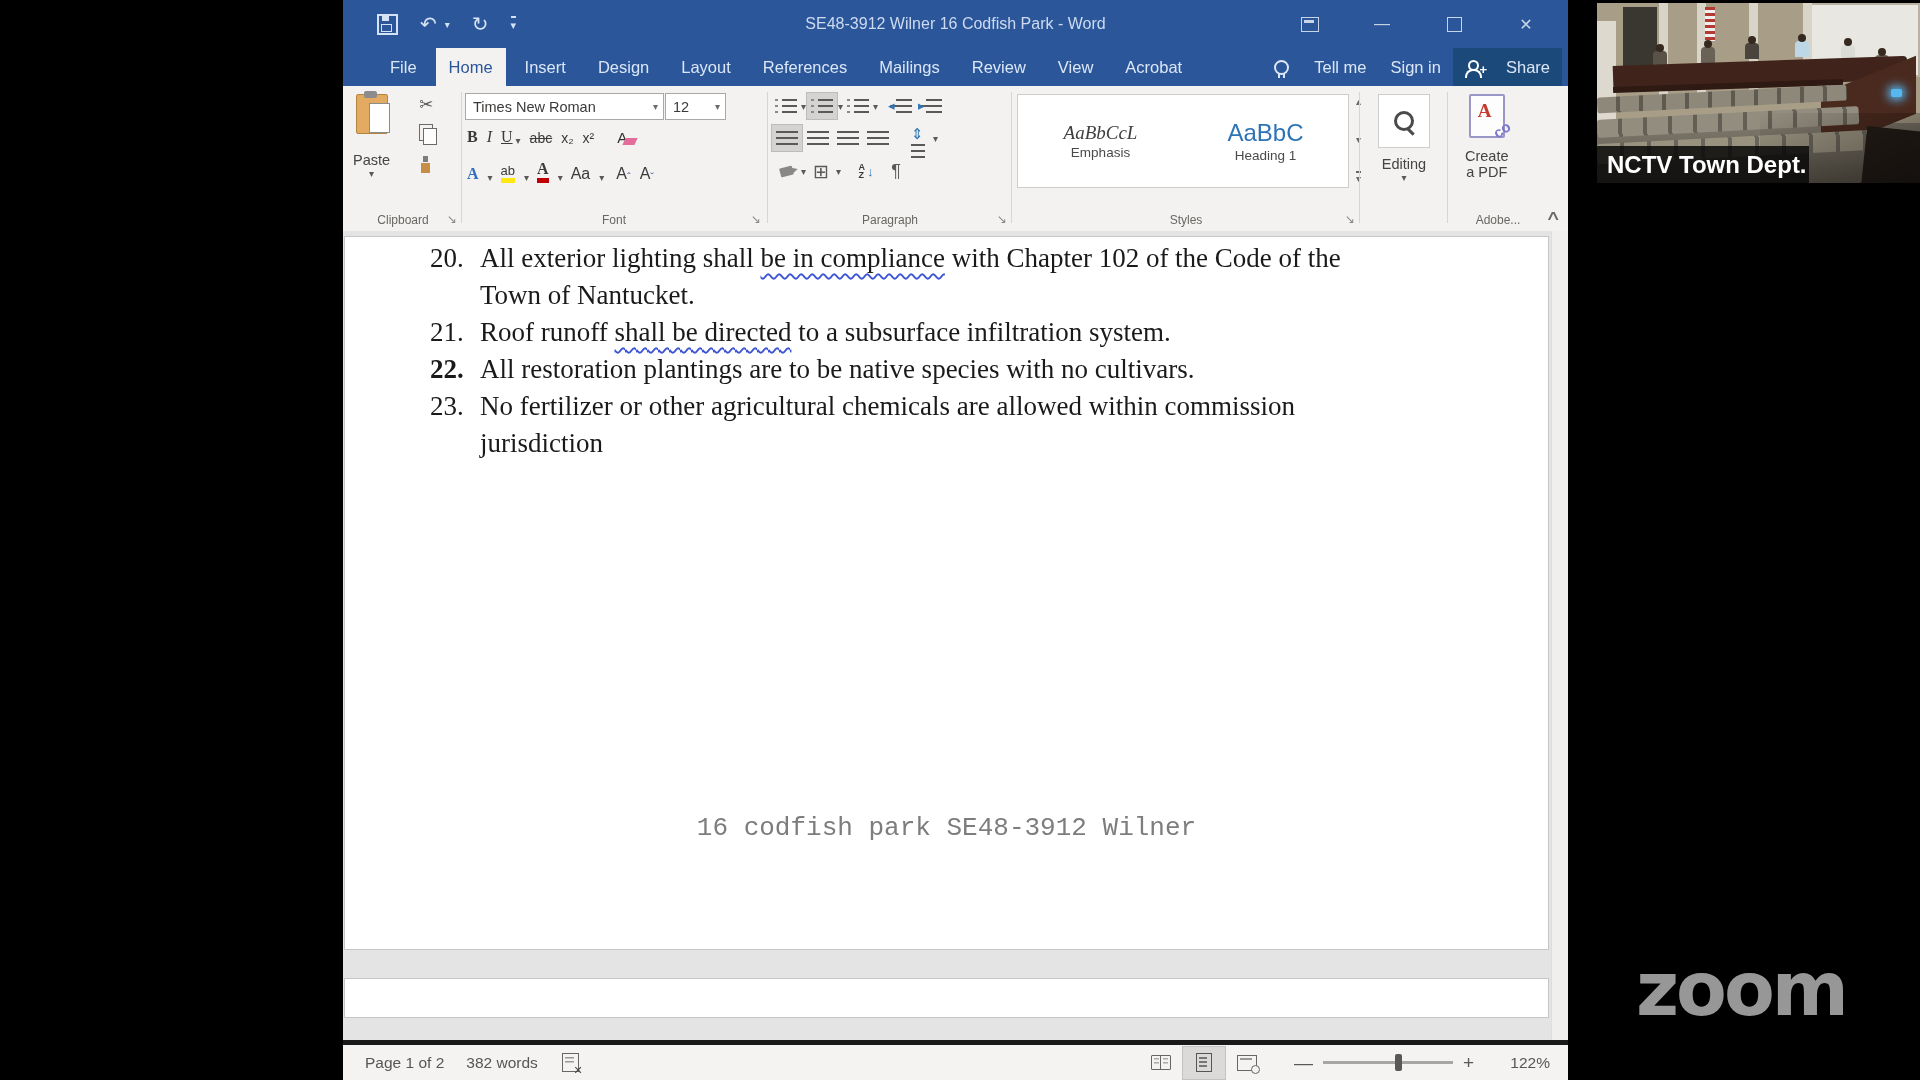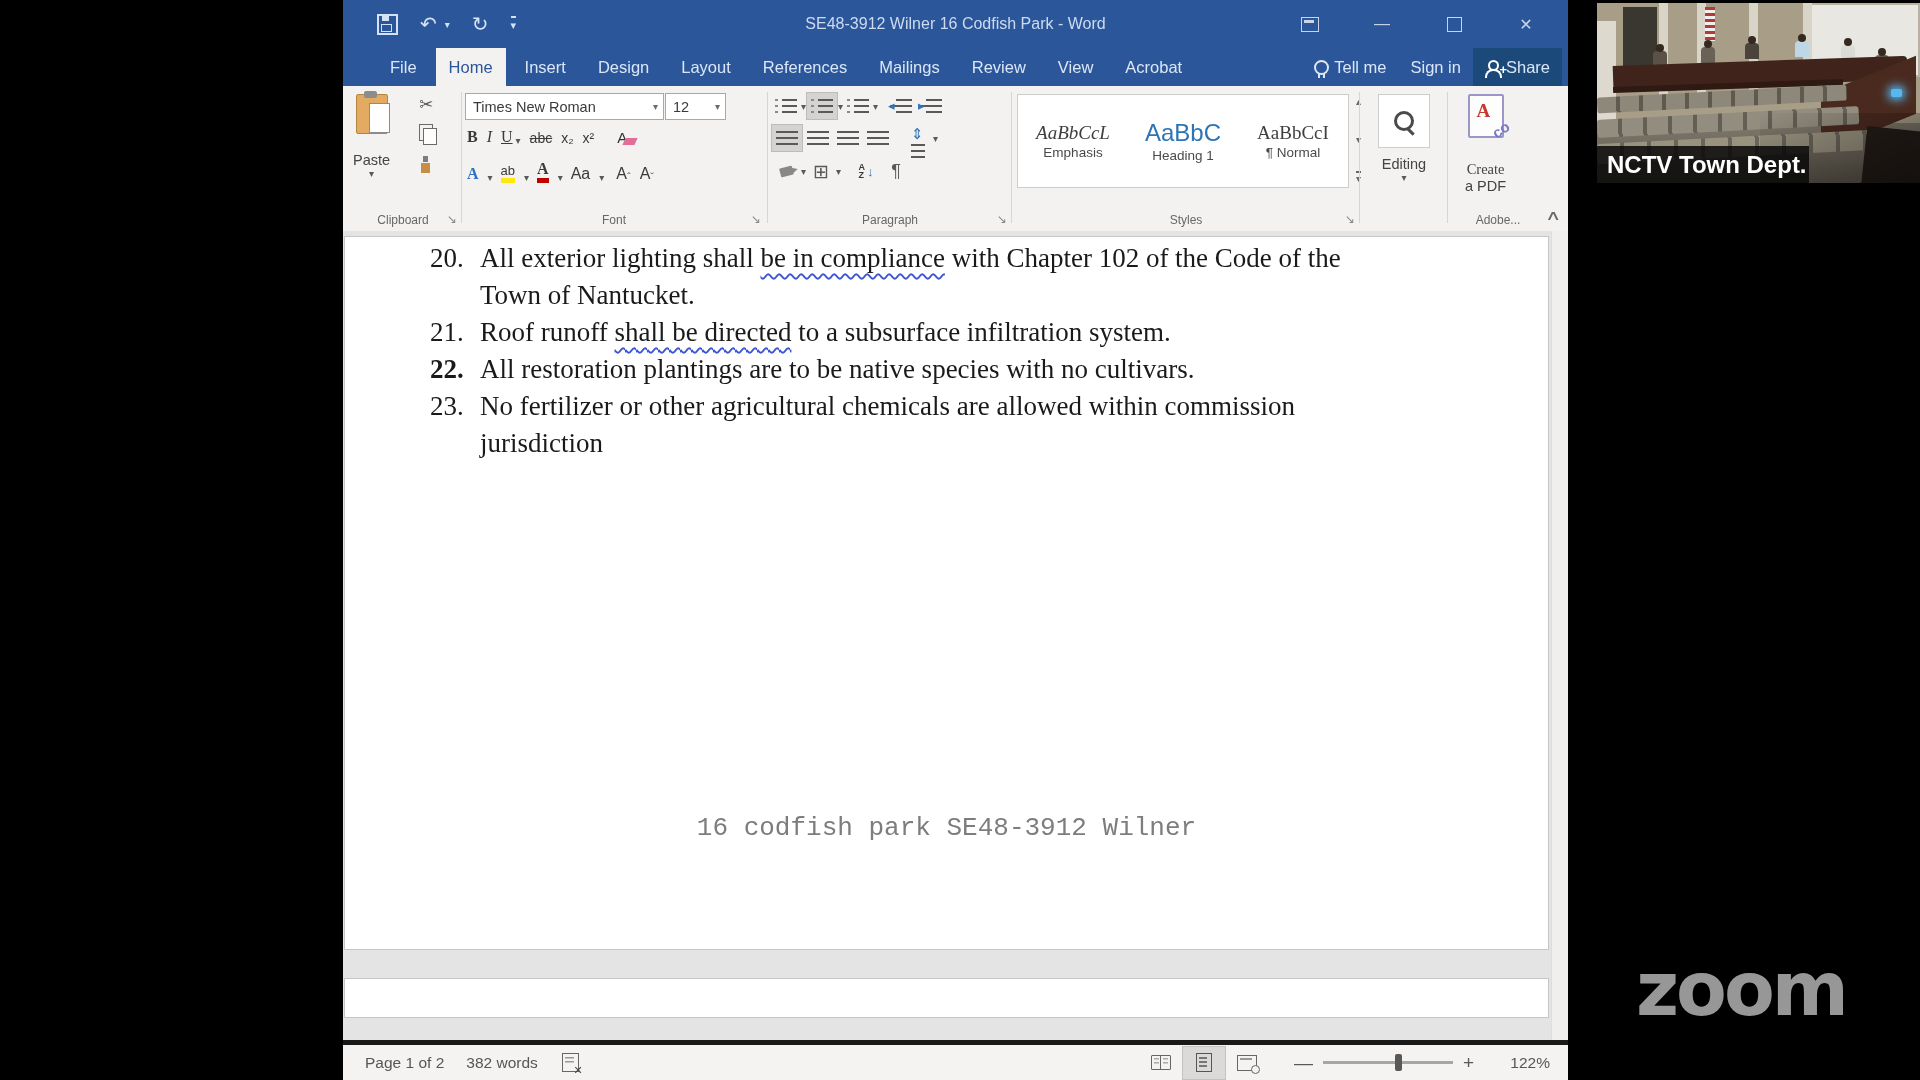--- a/index.html
+++ b/index.html
@@ -21,21 +21,21 @@
   .winbtn{width:72px;height:48px;display:grid;place-items:center;color:rgba(255,255,255,.75);font-size:16px;}
   .i-ribbonopts{width:16px;height:13px;border:1px solid rgba(255,255,255,.75);position:relative;}
   .i-ribbonopts::after{content:"";position:absolute;left:2px;top:2px;width:10px;height:3px;background:rgba(255,255,255,.75);}
   .i-restore{width:13px;height:13px;border:1px solid rgba(255,255,255,.75);}
   
   #tabrow{position:absolute;left:0;top:48px;width:100%;height:38px;background:#2b579a;display:flex;align-items:stretch;}
   .tab{padding:0 13px;display:flex;align-items:center;color:#dbe6f6;font-size:16.5px;margin-left:6px;}
   .tab.first{margin-left:34px;}
   .tab.active{background:#f3f2f1;color:#2b579a;}
   #tab-right{margin-left:auto;display:flex;align-items:stretch;margin-right:6px;}
-  .tabx{display:flex;align-items:center;gap:5px;color:#dbe6f6;font-size:16.5px;padding:0 12px;}
+  .tabx{display:flex;align-items:center;gap:25px;color:#dbe6f6;font-size:16.5px;padding:0 12px;}
   .i-bulb{width:11px;height:11px;border:2px solid #dbe6f6;border-radius:50%;position:relative;}
   .i-bulb::after{content:"";position:absolute;left:2px;top:11px;width:3px;height:5px;border-left:2px solid #dbe6f6;border-right:2px solid #dbe6f6;}
   .share-pill{background:#1b4a7a;}
   .i-person{width:16px;height:15px;position:relative;}
   .i-person::before{content:"";position:absolute;left:3px;top:0;width:7px;height:7px;border:2px solid #fff;border-radius:50%;}
   .i-person::after{content:"";position:absolute;left:0;top:9px;width:13px;height:7px;border:2px solid #fff;border-bottom:none;border-radius:8px 8px 0 0;}
   .i-person .plus{position:absolute;right:-6px;bottom:-2px;color:#fff;font-size:13px;font-weight:bold;}
   
   #ribbon{position:absolute;left:0;top:86px;width:100%;height:145px;background:#f3f2f1;border-bottom:1px solid #d8d6d4;}
   .rdiv{position:absolute;top:6px;bottom:8px;width:1px;background:#d8d6d4;}
@@ -347,24 +347,20 @@
     <div class="rgroup" style="left:672px;width:342px;">
       <div class="gallery">
         <div class="gcell">
           <span class="gprev em">AaBbCcL</span>
           <span class="glab">Emphasis</span>
         </div>
         <div class="gcell">
           <span class="gprev h1">AaBbC</span>
           <span class="glab">Heading 1</span>
         </div>
-        <div class="gcell">
-          <span class="gprev">AaBbCcI</span>
-          <span class="glab">¶ Normal</span>
-        </div>
       </div>
       <div class="gscroll">
         <span class="gsbtn">▴</span>
         <span class="gsbtn">▾</span>
         <span class="gsbtn more">▾</span>
       </div>
       <div class="glabel">Styles</div>
       <span class="launcher">↘</span>
     </div>
     <div class="rdiv" style="left:1016px;"></div>
@@ -379,21 +375,21 @@
       </div>
     </div>
     <div class="rdiv" style="left:1104px;"></div>
 
     <div class="rgroup" style="left:1108px;width:94px;">
       <div class="btncol" style="position:absolute;left:14px;top:8px;">
         <span class="i-pdf">
             <span class="a">A</span>
             <span class="link">co</span>
           </span>
-        <span class="rb-sm" style="margin-top:23px;font-family:Liberation Serif, serif;">Create</span>
+        <span class="rb-sm" style="margin-top:10px;">Create</span>
         <span class="rb-sm">a PDF</span>
       </div>
       <div class="glabel">Adobe...</div>
     </div>
     <span class="collapse-chevron">∧</span>
   </div>
 
   <div id="docarea">
     <div id="page1">
       <div id="doclist">

